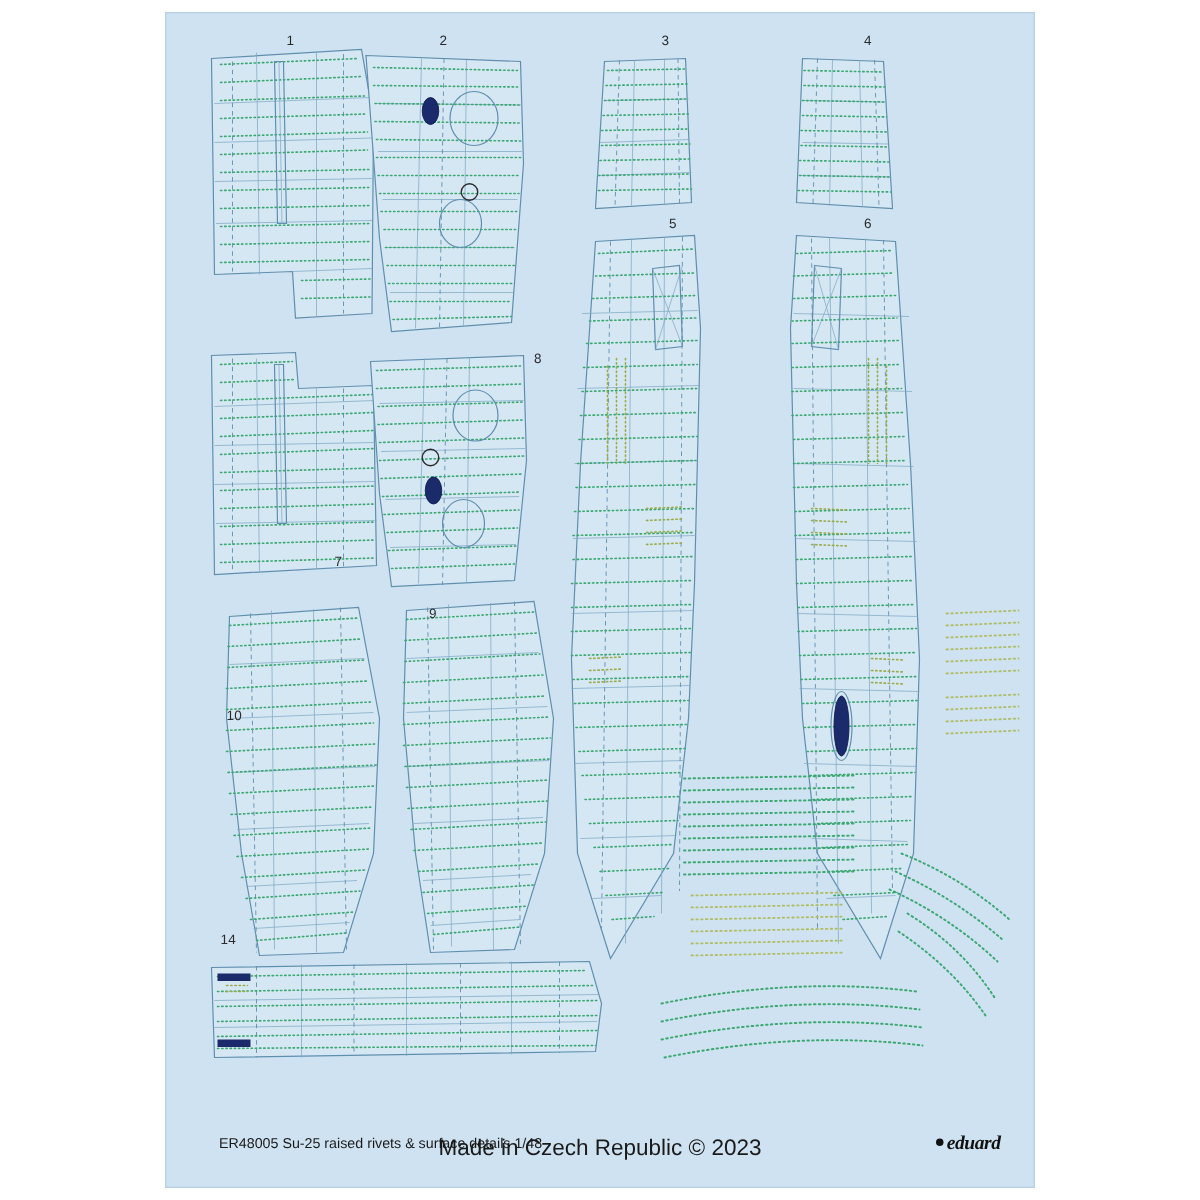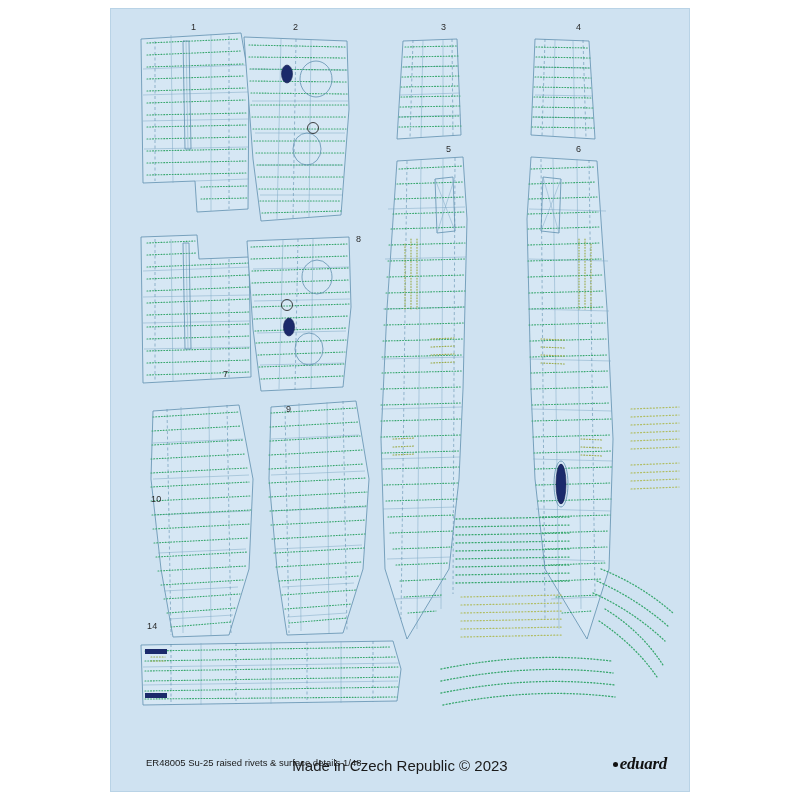--- a/index.html
+++ b/index.html
@@ -50,21 +50,21 @@
     right: 0;
     top: 4px;
     text-align: center;
     font-size: 15px;
     color: #1a1a1a;
   }
   .footer-right {
     position: absolute;
     right: 22px;
     top: 1px;
-    font-size: 17px;
+    font-size: 13px;
     font-style: italic;
     font-weight: bold;
     color: #111111;
     font-family: "Liberation Serif", serif;
     letter-spacing: -0.3px;
   }
   .brand-dot {
     display: inline-block;
     width: 5px;
     height: 5px;
@@ -224,21 +224,21 @@
 
   <span class="num" style="left:80px;  top:13px;">1</span>
   <span class="num" style="left:182px; top:13px;">2</span>
   <span class="num" style="left:330px; top:13px;">3</span>
   <span class="num" style="left:465px; top:13px;">4</span>
   <span class="num" style="left:335px; top:135px;">5</span>
   <span class="num" style="left:465px; top:135px;">6</span>
   <span class="num" style="left:112px; top:360px;">7</span>
   <span class="num" style="left:245px; top:225px;">8</span>
   <span class="num" style="left:175px; top:395px;">9</span>
-  <span class="num" style="left:40px;  top:485px;text-align:center;">10</span>
+  <span class="num" style="left:40px;  top:463px;text-align:center;">10</span>
   <span class="num" style="left:36px;  top:612px;">14</span>
 
   <div class="footer">
     <div class="footer-left">ER48005 Su-25 raised rivets &amp; surface details 1/48</div>
     <div class="footer-center">Made in Czech Republic © 2023</div>
     <div class="footer-right"><span class="brand-dot"></span><span>eduard</span></div>
   </div>
 
 </div>
 

